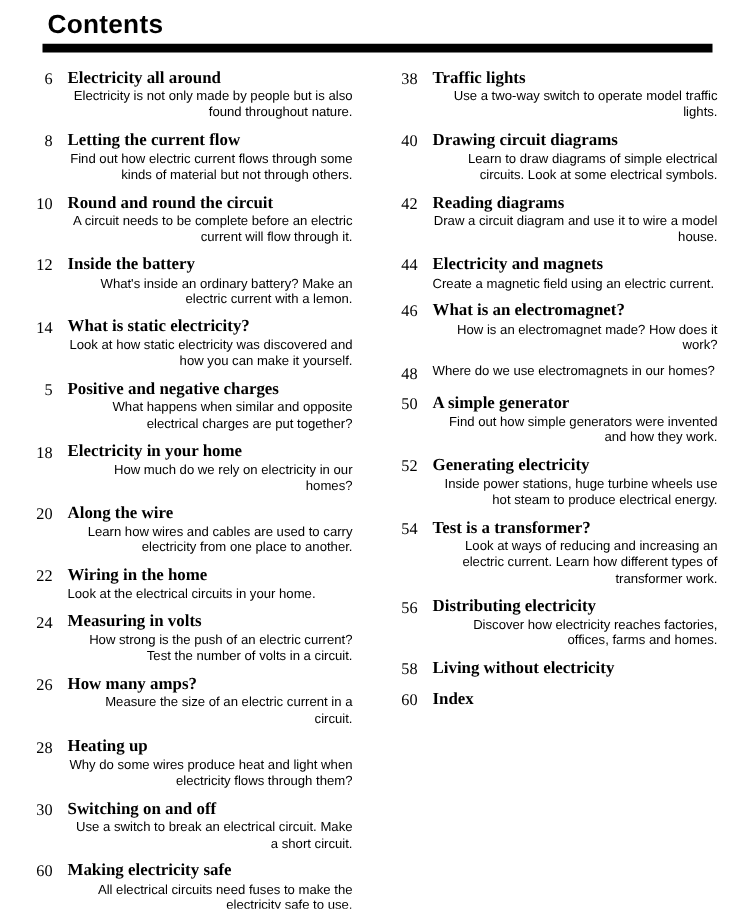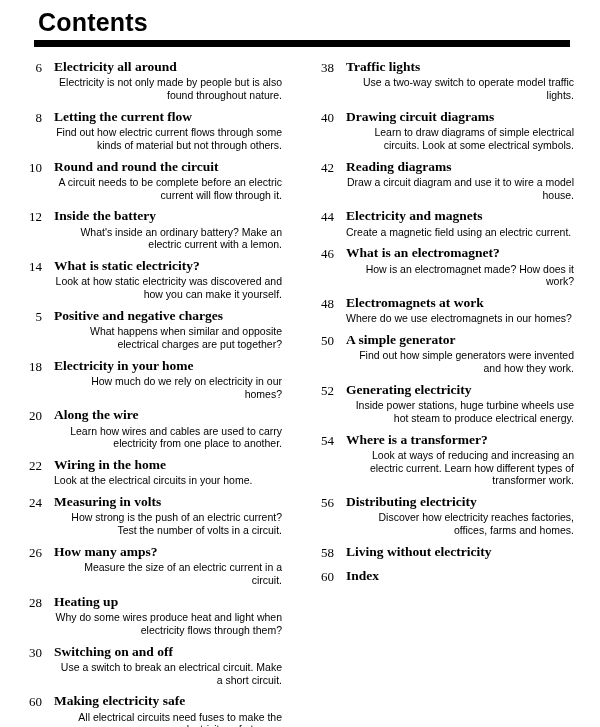--- a/index.html
+++ b/index.html
@@ -7,21 +7,21 @@
   body {
     width:600px; height:727px;
     font-family:"Liberation Sans", sans-serif;
     color:#000;
     overflow:hidden;
   }
   .page { padding:8px 26px 0 16px; }
   .title {
     font-family:"Liberation Sans", sans-serif;
     font-weight:bold;
-    font-size:25px;
+    font-size:21px;
     margin-left:22px;
     margin-bottom:3px;
     letter-spacing:0.2px;
   }
   .rule {
     height:7px;
     background:#000;
     margin:0 4px 12px 18px;
   }
   .columns {
@@ -217,21 +217,20 @@
     <span class="num">46</span>
     <div class="entry-body">
       <h3 class="heading">What is an electromagnet?</h3>
       <p class="desc">How is an electromagnet made? How does it work?</p>
     </div>
   </div>
 
   <div class="entry">
     <span class="num">48</span>
     <div class="entry-body">
-      <h3 class="heading">Electromagnets at work</h3>
       <p class="desc">Where do we use electromagnets in our homes?</p>
     </div>
   </div>
 
   <div class="entry">
     <span class="num">50</span>
     <div class="entry-body">
       <h3 class="heading">A simple generator</h3>
       <p class="desc">Find out how simple generators were invented and how they work.</p>
     </div>
@@ -241,21 +240,21 @@
     <span class="num">52</span>
     <div class="entry-body">
       <h3 class="heading">Generating electricity</h3>
       <p class="desc">Inside power stations, huge turbine wheels use hot steam to produce electrical energy.</p>
     </div>
   </div>
 
   <div class="entry">
     <span class="num">54</span>
     <div class="entry-body">
-      <h3 class="heading">Where is a transformer?</h3>
+      <h3 class="heading">Test is a transformer?</h3>
       <p class="desc">Look at ways of reducing and increasing an electric current. Learn how different types of transformer work.</p>
     </div>
   </div>
 
   <div class="entry">
     <span class="num">56</span>
     <div class="entry-body">
       <h3 class="heading">Distributing electricity</h3>
       <p class="desc">Discover how electricity reaches factories, offices, farms and homes.</p>
     </div>

